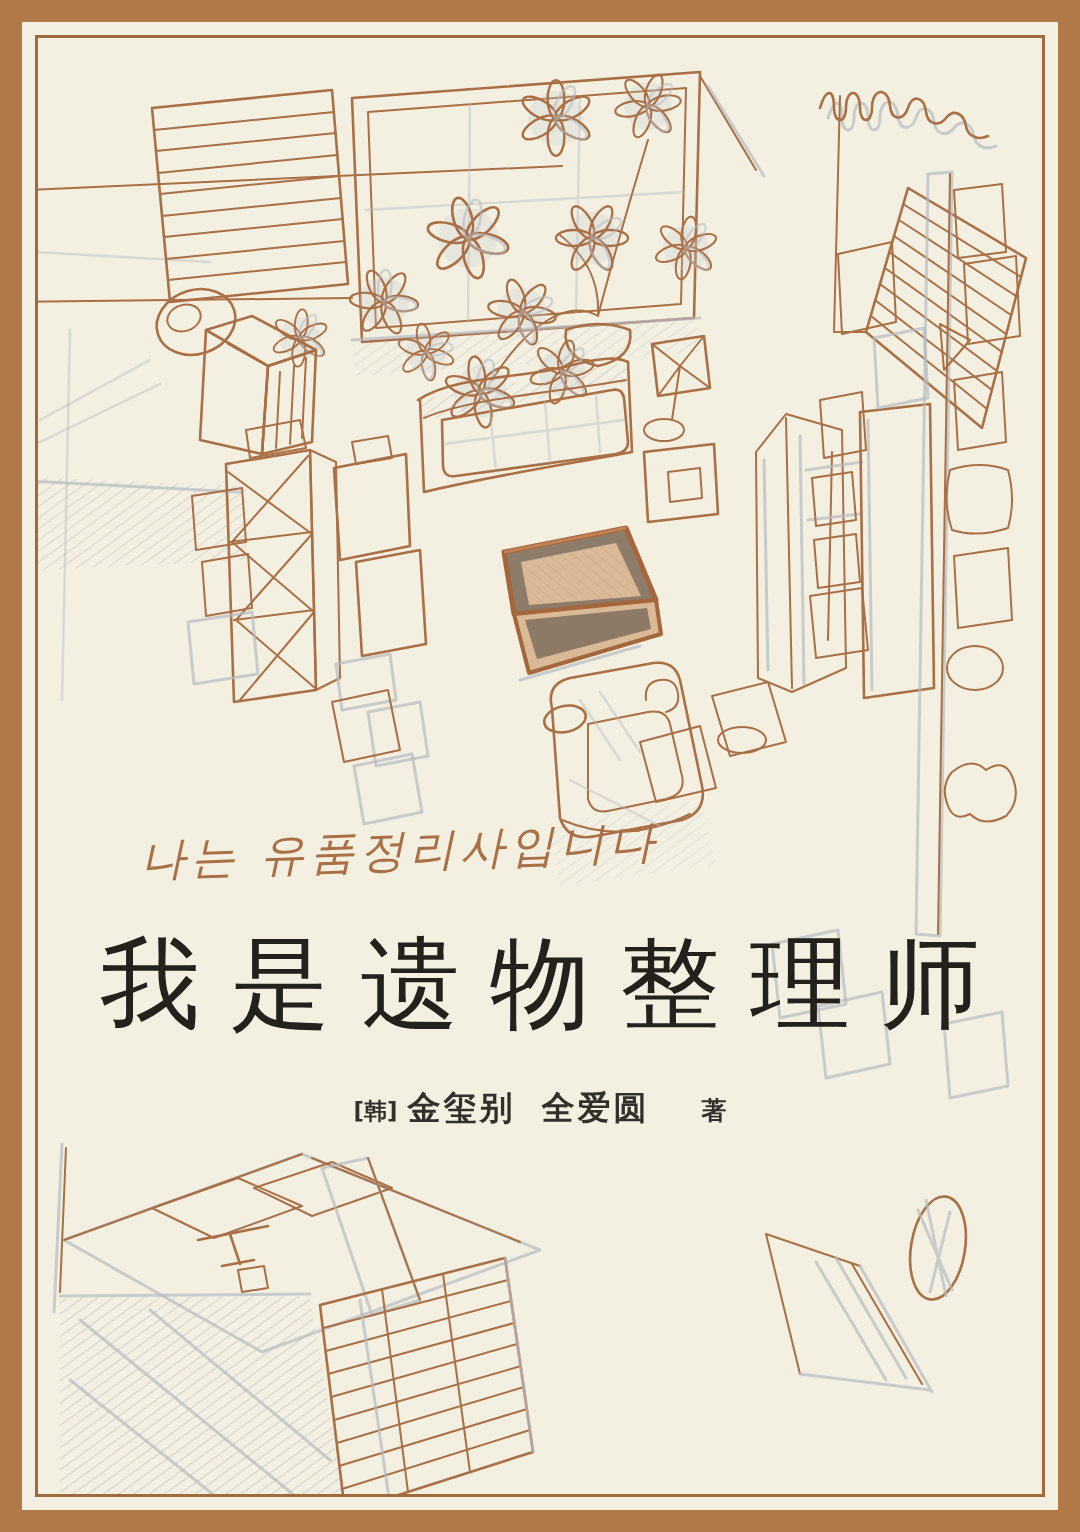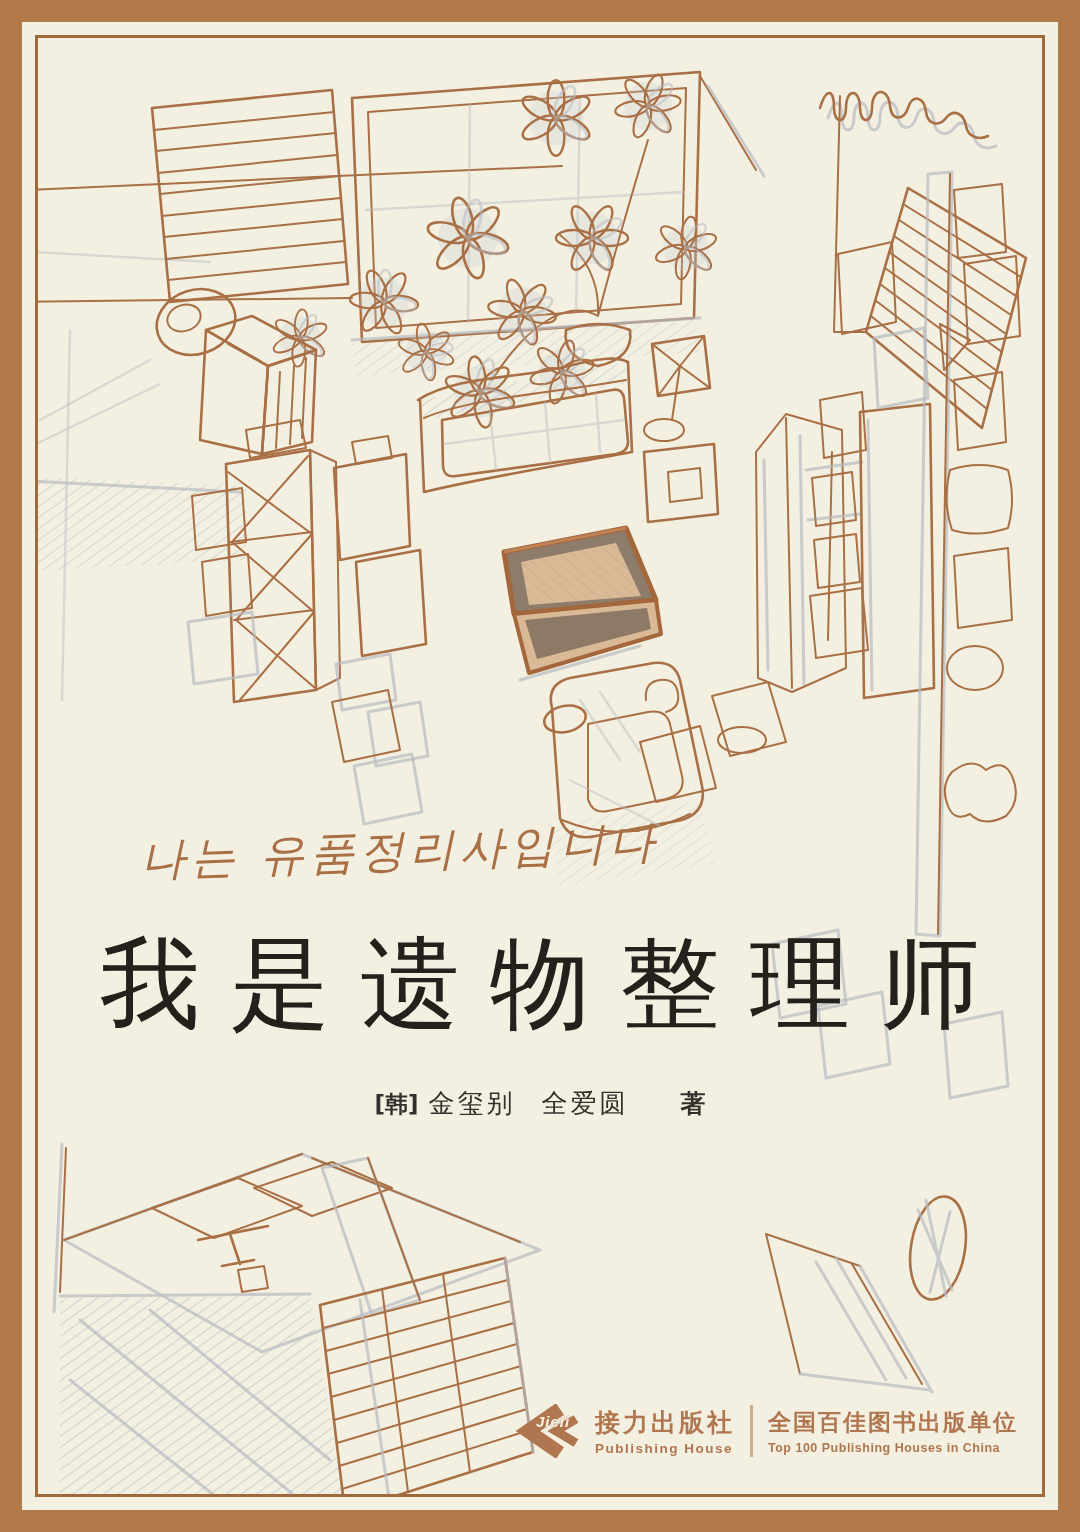--- a/index.html
+++ b/index.html
@@ -21,21 +21,21 @@
           color:#a96f45;font-style:italic;letter-spacing:5px;transform:rotate(-2deg);
           font-family:"DejaVu Sans",sans-serif;font-weight:500;}
   .title{left:0;top:918px;width:1080px;text-align:center;font-size:100px;
          letter-spacing:30px;padding-left:30px;box-sizing:border-box;color:#24211d;
          font-family:"DejaVu Sans",sans-serif;font-weight:200;}
   .byline{left:0;width:1080px;display:flex;justify-content:center;align-items:baseline;
           color:#33302b;font-family:"DejaVu Sans",sans-serif;}
   .authors{top:1086px;}
   .translator-row{top:1136px;}
   .byline .bracket{font-size:23px;font-weight:600;margin-right:10px;}
-  .byline .name{font-size:26px;font-weight:400;letter-spacing:3px;}
+  .byline .name{font-size:33px;font-weight:700;letter-spacing:3px;}
   .byline .gap{display:inline-block;width:26px;}
   .byline .biggap{display:inline-block;width:52px;}
   .byline .role{font-size:25px;font-weight:700;}
 
   
   .publisher{position:absolute;right:62px;bottom:74px;z-index:6;display:flex;
              align-items:center;gap:15px;color:#b0764f;}
   .pub-logo{width:64px;height:54px;flex:0 0 auto;position:relative;}
   .pub-logo .jieli-word{position:absolute;left:20px;top:9px;font-size:15px;
         font-style:italic;color:#f3f0e2;letter-spacing:1px;font-weight:700;
@@ -287,32 +287,14 @@
   <div class="txt byline authors">
     <span class="bracket">[韩]</span>
     <span class="name">金玺别</span>
     <span class="gap"></span>
     <span class="name">全爱圆</span>
     <span class="biggap"></span>
     <span class="role">著</span>
   </div>
 
 
-  <div class="publisher">
-    <div class="pub-logo">
-      <svg viewBox="0 0 64 54" width="64" height="54">
-        <path d="M44,5 L12,27 L44,49" stroke="#b0764f" stroke-width="14" fill="none"></path>
-        <path d="M60,15 L40,27 L60,39" stroke="#b0764f" stroke-width="9" fill="none"></path>
-      </svg>
-      <span class="jieli-word">Jieli</span>
-    </div>
-    <div class="pub-col">
-      <span class="pub-name-cn">接力出版社</span>
-      <span class="pub-name-en">Publishing House</span>
-    </div>
-    <div class="pub-divider"></div>
-    <div class="pub-col">
-      <span class="pub-honor-cn">全国百佳图书出版单位</span>
-      <span class="pub-honor-en">Top 100 Publishing Houses in China</span>
-    </div>
-  </div>
 
 </div>
 
 </body></html>

